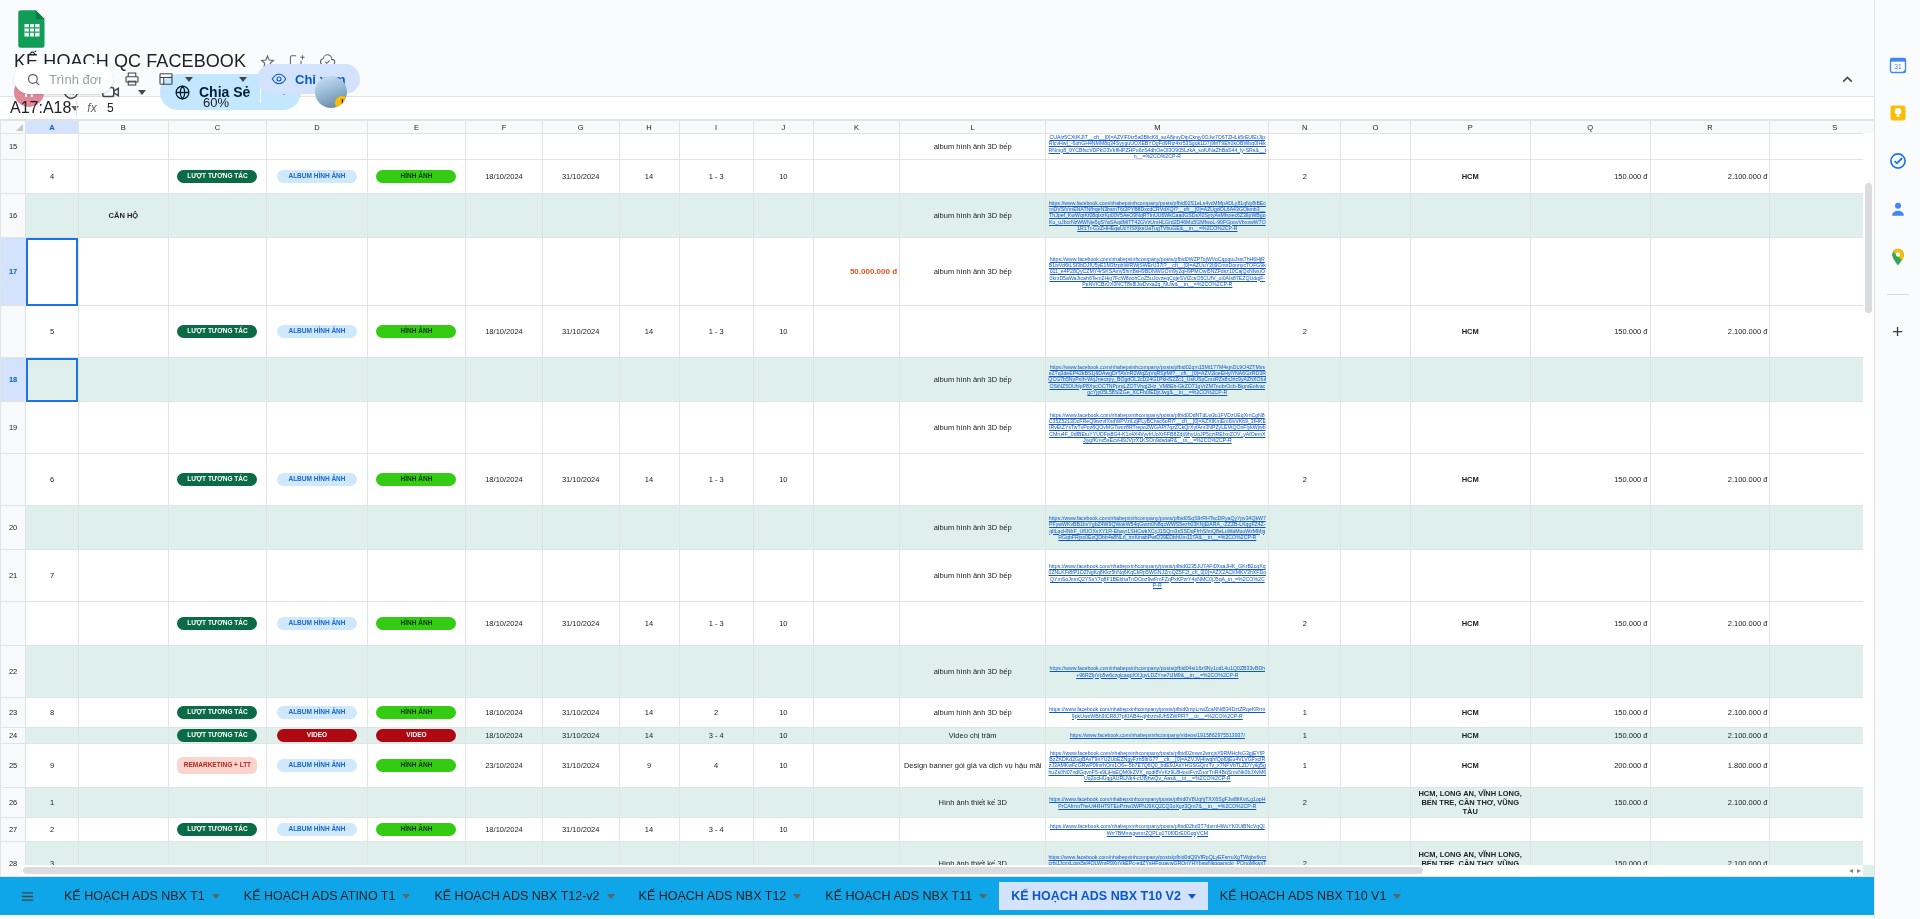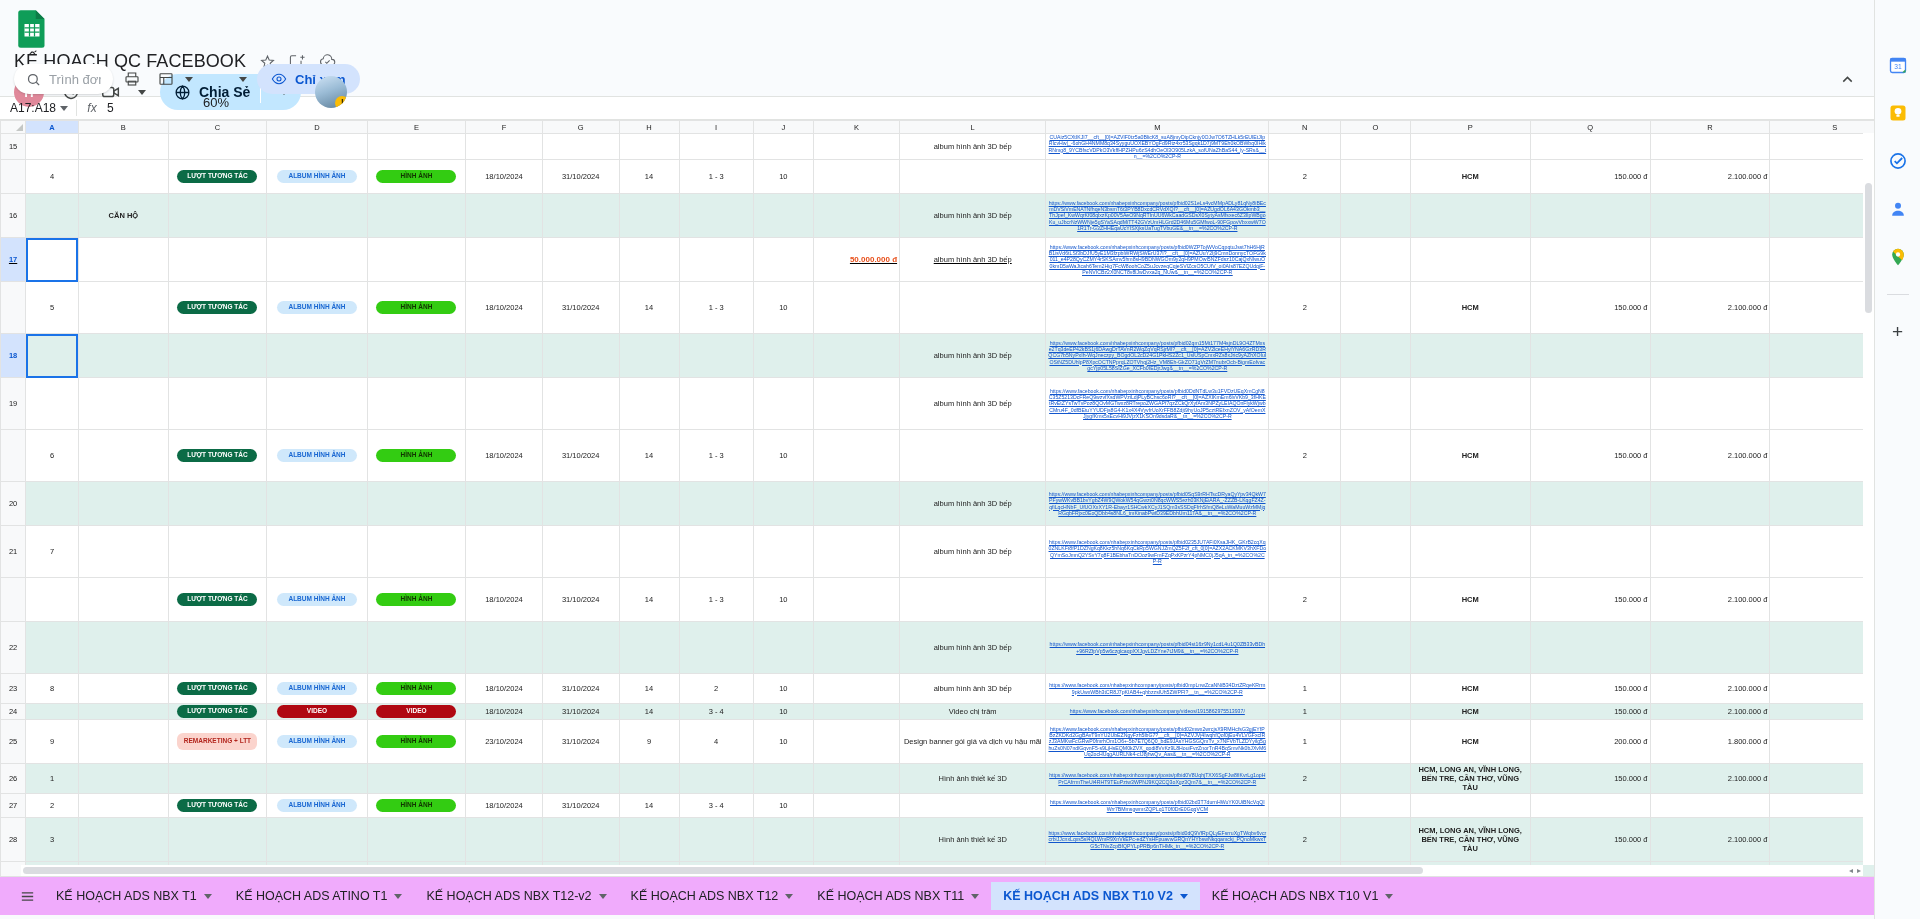--- a/index.html
+++ b/index.html
@@ -60,21 +60,21 @@
   .viewonly {
     display:flex;align-items:center;gap:8px;height:30px;background:#d3e3fd;border-radius:16px;
     padding:0 14px; color:#0b57d0; font-size:13px; font-weight:bold; cursor:pointer; margin-left:6px;
   }
   .viewonly svg{width:16px;height:16px;stroke:#0b57d0;fill:none;stroke-width:1.6;}
   .tb-spacer{flex:1 1 auto;}
   .chev-up{ width:26px;height:26px;display:flex;align-items:center;justify-content:center;cursor:pointer;}
 
   
   .formula-bar { height:24px; display:flex; align-items:center; background:#fff; border-top:1px solid #e1e3e1; border-bottom:1px solid #e1e3e1;}
-  .namebox { width:76px; display:flex; align-items:center; justify-content:space-between; padding:0 8px 0 10px; font-size:12px; color:#202124; }
+  .namebox { width:76px; display:flex; align-items:center; justify-content:space-between; padding:0 8px 0 10px; font-size:16px; color:#202124; }
   .nb-caret{ width:0;height:0;border-left:4px solid transparent;border-right:4px solid transparent;border-top:5px solid #5f6368;}
   .fx-div { width:1px;height:16px;background:#e1e3e1;}
   .fx { width:30px; text-align:center; font-size:12px; font-style:italic; color:#5f6368; }
   .fval { font-size:12px; color:#202124; }
 
   
   .grid-wrap { position:relative; height:756px; background:#fff; overflow:hidden; }
   table.sheet { border-collapse:collapse; table-layout:fixed; width:1900px; }
   table.sheet td, table.sheet th { border:1px solid #e2e3e3; font-size:7.5px; color:#222; vertical-align:middle; overflow:hidden; padding:0 2px; }
   th.colhdr { height:13px; background:#f8f9fa; color:#5f6368; font-size:8px; font-weight:normal; text-align:center; border:1px solid #e2e3e3;}
@@ -104,21 +104,21 @@
 
   
   .vscroll { position:absolute; right:0; top:13px; width:11px; bottom:11px; background:#fff; }
   .vthumb { position:absolute; right:2px; top:50px; width:7px; height:130px; background:#dadce0; border-radius:4px; }
   .hscroll { position:absolute; left:21px; right:11px; bottom:0; height:11px; background:#fff; }
   .hthumb { position:absolute; left:2px; bottom:2px; width:1400px; height:7px; background:#dadce0; border-radius:4px; }
   .hs-arrows { position:absolute; right:2px; bottom:1px; display:flex; gap:4px; }
   .hs-arrows span { font-size:8px; color:#80868b; }
 
   
-  .tabbar { height:39px; background:#f0abfc; display:flex; align-items:center; padding:0 10px; gap:0; border-top:1px solid #e1e3e1;}
+  .tabbar { height:39px; background:#0ea5e9; display:flex; align-items:center; padding:0 10px; gap:8px; border-top:1px solid #e1e3e1;}
   .allsheets { width:34px; height:30px; display:flex; align-items:center; justify-content:center; cursor:pointer; }
   .allsheets svg{ width:17px;height:17px; stroke:#444746; stroke-width:1.7;}
   .tab { display:flex; align-items:center; gap:7px; height:28px; padding:0 12px; border-radius:0; font-size:12.5px; color:#202124; cursor:pointer; white-space:nowrap; }
   .tab.active { background:#d3e3fd; color:#0b57d0; font-weight:bold; }
   .tab .tcaret { width:0;height:0;border-left:4px solid transparent;border-right:4px solid transparent;border-top:5px solid #5f6368;}
   .tab.active .tcaret { border-top-color:#0b57d0; }
 
   
   .rail { position:absolute; right:0; top:0; width:46px; height:919px; background:#f9fbfd; border-left:1px solid #e1e3e1;
           display:flex; flex-direction:column; align-items:center; padding-top:54px; gap:26px; }
@@ -371,21 +371,21 @@
               <td class="urlcell teal">
                 <span class="url">https://www.facebook.com/nhabepxinhcompany/posts/pfbid02S1eLs4vcMMpADLy81qNy8iBEcmDVSiVmENATNfhqeN3bsmT6t3PYB8DxcdCRVdXQI?__cft__[0]=AZUgdOL6A43GOkmb3__ThJpef_KwWqrKf08qlxzKp00V5AeO9NqRTInUU6WkCaadGSDsX0SytyAsMfsxec6Z3IlpWBgoKu_uJbcrNzWWNje5gSYaSAqdMiTT42GVzUmHLGrd2D46Mu5GMfwoL-90FGpovVbxxwW7O1R1Tr-G3ZHHEqaUcYISXjksUaTugTVbuGE&amp;__tn__=%2CO%2CP-R</span>
               </td>
               <td class="c-center teal"></td>
               <td class="c-center teal"></td>
               <td class="c-center teal" style="font-weight:bold;"></td>
               <td class="c-right teal"></td>
               <td class="c-right teal"></td>
               <td class="c-right teal"></td>
             </tr>
-            <tr style="height: 44px; text-decoration: underline;">
+            <tr style="height: 68px;">
               <td class="rowhdr sel">17</td>
               <td class="c-center selcell"></td>
               <td class="c-center" style="font-weight:bold;"></td>
               <td class="chipcell"></td>
               <td class="chipcell"></td>
               <td class="chipcell"></td>
               <td class="c-center"></td>
               <td class="c-center"></td>
               <td class="c-center"></td>
               <td class="c-center"></td>

